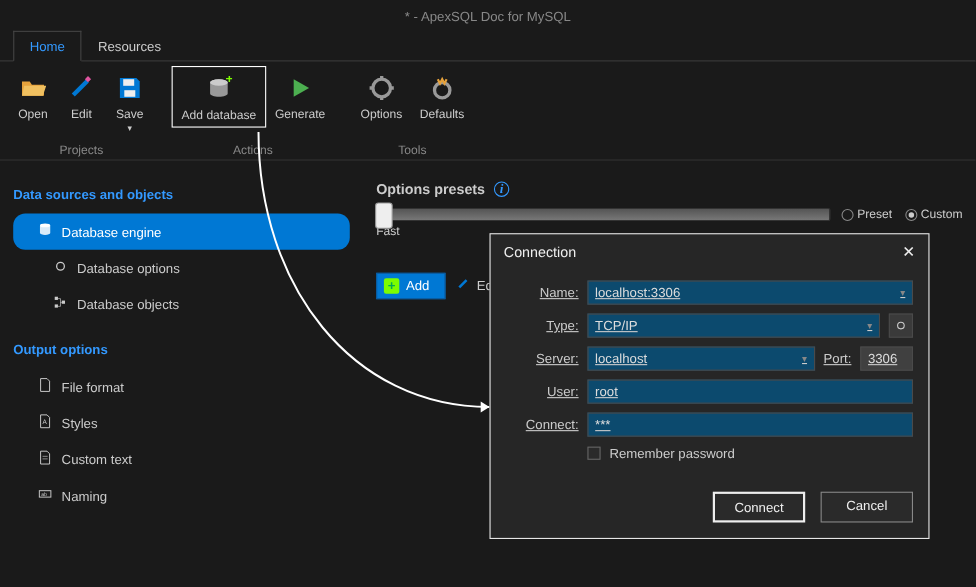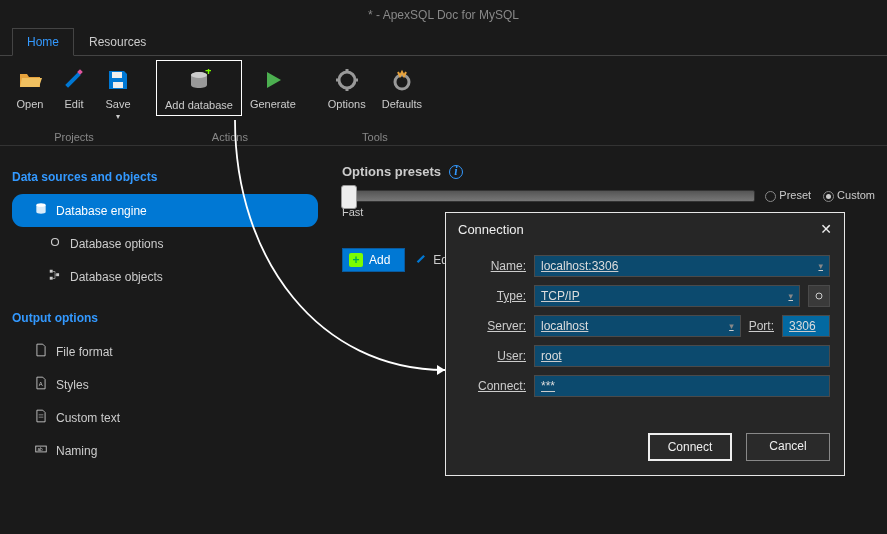--- a/index.html
+++ b/index.html
@@ -53,21 +53,21 @@
 .modal-header { display: flex; justify-content: space-between; align-items: flex-end; padding: 8px 12px; color: #eee; font-size: 13px; }
 .modal-close { color: #eee; cursor: pointer; font-size: 14px; }
 .modal-body { padding: 10px 14px 18px 14px; }
 .form-row { display: flex; align-items: center; margin-bottom: 8px; gap: 8px; text-decoration: underline; }
 .form-label { width: 66px; text-align: right; color: #ccc; font-size: 12px; }
 .form-input { flex: 1; background: #0c4a6e; border: 1px solid #4a4a4a; color: #ddd; padding: 3px 6px; font-size: 12px; height: 22px; }
 .form-select { display: flex; align-items: center; justify-content: space-between; }
 .form-select::after { content: "▾"; color: #888; font-size: 9px; margin-left: 4px; }
 .small-btn { width: 22px; height: 22px; background: #3a3a3a; border: 1px solid #4a4a4a; display: inline-flex; align-items: center; justify-content: center; color: #ccc; cursor: pointer; }
 .port-label { color: #ccc; font-size: 12px; }
-.port-input { width: 48px; background: #0369a1; border: 1px solid #4a4a4a; color: #ddd; padding: 3px 6px; font-size: 12px; height: 22px; }
+.port-input { width: 48px; background: #404040; border: 1px solid #4a4a4a; color: #ddd; padding: 3px 6px; font-size: 12px; height: 22px; }
 .checkbox-row { display: flex; align-items: center; gap: 8px; margin-left: 74px; margin-top: 4px; }
 .checkbox { width: 12px; height: 12px; border: 1px solid #666; background: #2a2a2a; }
 .modal-footer { display: flex; justify-content: flex-end; gap: 14px; padding: 10px 14px 14px; }
 .dlg-btn { background: #2a2a2a; border: 1px solid #888; color: #eee; padding: 5px 0; width: 84px; text-align: center; cursor: pointer; font-size: 12px; }
 .dlg-btn.primary { border: 2px solid #eee; }
 
 
 .arrow-svg { position: absolute; left: 0; top: 0; pointer-events: none; z-index: 5; }
 
 
@@ -304,18 +304,22 @@
       <input class="port-input" value="3306" style="">
     </div>
     <div class="form-row">
       <span class="form-label">User:</span>
       <input class="form-input" value="root" style="">
     </div>
     <div class="form-row">
       <span class="form-label">Connect:</span>
       <input class="form-input" value="***" style="">
     </div>
+    <div class="checkbox-row">
+      <span class="checkbox"></span>
+      <span>Remember password</span>
+    </div>
   </div>
   <div class="modal-footer">
     <div class="dlg-btn primary">Connect</div>
     <div class="dlg-btn">Cancel</div>
   </div>
 </div>
 
 </body></html>

